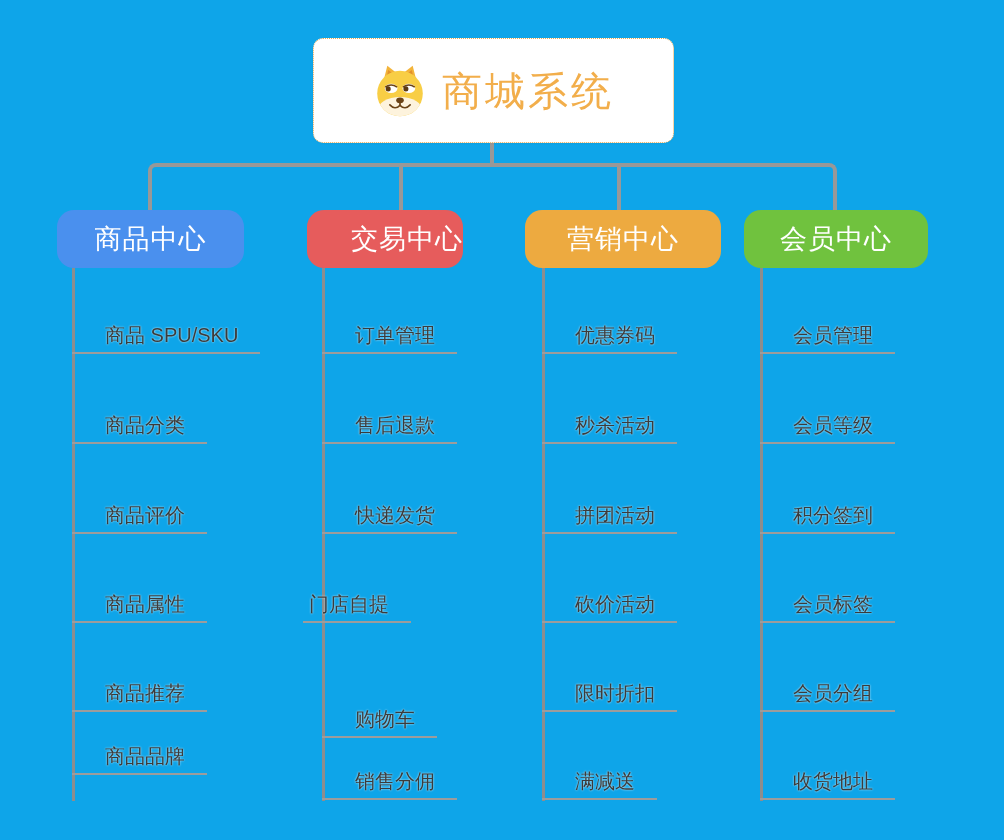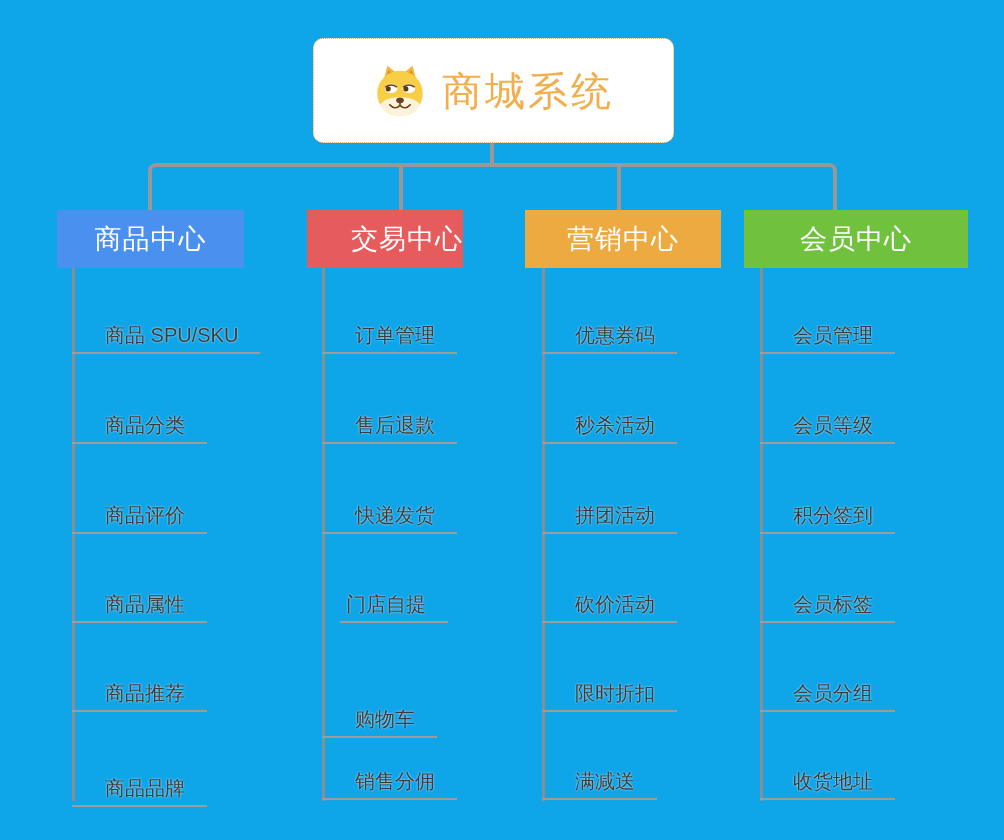--- a/index.html
+++ b/index.html
@@ -42,21 +42,21 @@
     position:absolute;top:166px;width:4px;height:44px;background:#989898;
   }
   .drop.d1{left:399px;}
   .drop.d2{left:617px;}
   .colline{
     position:absolute;top:268px;width:2.5px;height:533px;background:#8d8d8d;
   }
   
   .branch-header{
     position:absolute;top:210px;height:58px;
-    border-radius:0;
+    border-radius:17px;
     color:#ffffff;font-size:27px;letter-spacing:1px;
     display:flex;align-items:center;justify-content:center;
     box-sizing:border-box;
     cursor:default;
   }
   
   .item{
     position:absolute;height:42px;
     display:flex;align-items:flex-end;
     padding:0 22px 6px 33px;
@@ -112,35 +112,35 @@
 
   <div class="branch-header" style="left: 57px; width: 187px; background: rgb(74, 144, 238);">
     <span>商品中心</span>
   </div>
   <div class="branch-header" style="left: 307px; width: 156px; background: rgb(230, 92, 92); justify-content: flex-end;">
     <span>交易中心</span>
   </div>
   <div class="branch-header" style="left: 525px; width: 196px; background: rgb(237, 170, 64);">
     <span>营销中心</span>
   </div>
-  <div class="branch-header" style="left: 744px; width: 224px; background: rgb(112, 194, 62);">
+  <div class="branch-header" style="left: 744px; width: 184px; background: rgb(112, 194, 62);">
     <span>会员中心</span>
   </div>
 
   <div id="items-layer">
       <div class="item" style="left: 72px; top: 312px;">商品 SPU/SKU</div>
       <div class="item" style="left: 72px; top: 402px;">商品分类</div>
       <div class="item" style="left: 72px; top: 492px;">商品评价</div>
       <div class="item" style="left: 72px; top: 581px;">商品属性</div>
       <div class="item" style="left: 72px; top: 670px;">商品推荐</div>
-      <div class="item" style="left: 72px; top: 733px; margin-top: 32px;">商品品牌</div>
+      <div class="item" style="left: 72px; top: 733px;">商品品牌</div>
       <div class="item" style="left: 322px; top: 312px;">订单管理</div>
       <div class="item" style="left: 322px; top: 402px;">售后退款</div>
       <div class="item" style="left: 322px; top: 492px;">快递发货</div>
-      <div class="item" style="left: 340px; top: 581px; padding-left: 6px;">门店自提</div>
+      <div class="item" style="left: 303px; top: 581px; padding-left: 6px;">门店自提</div>
       <div class="item" style="left: 322px; top: 696px;">购物车</div>
       <div class="item" style="left: 322px; top: 758px;">销售分佣</div>
       <div class="item" style="left: 542px; top: 312px;">优惠券码</div>
       <div class="item" style="left: 542px; top: 402px;">秒杀活动</div>
       <div class="item" style="left: 542px; top: 492px; font-family: Liberation Serif, serif;">拼团活动</div>
       <div class="item" style="left: 542px; top: 581px;">砍价活动</div>
       <div class="item" style="left: 542px; top: 670px;">限时折扣</div>
       <div class="item" style="left: 542px; top: 758px;">满减送</div>
       <div class="item" style="left: 760px; top: 312px;">会员管理</div>
       <div class="item" style="left: 760px; top: 402px;">会员等级</div>

